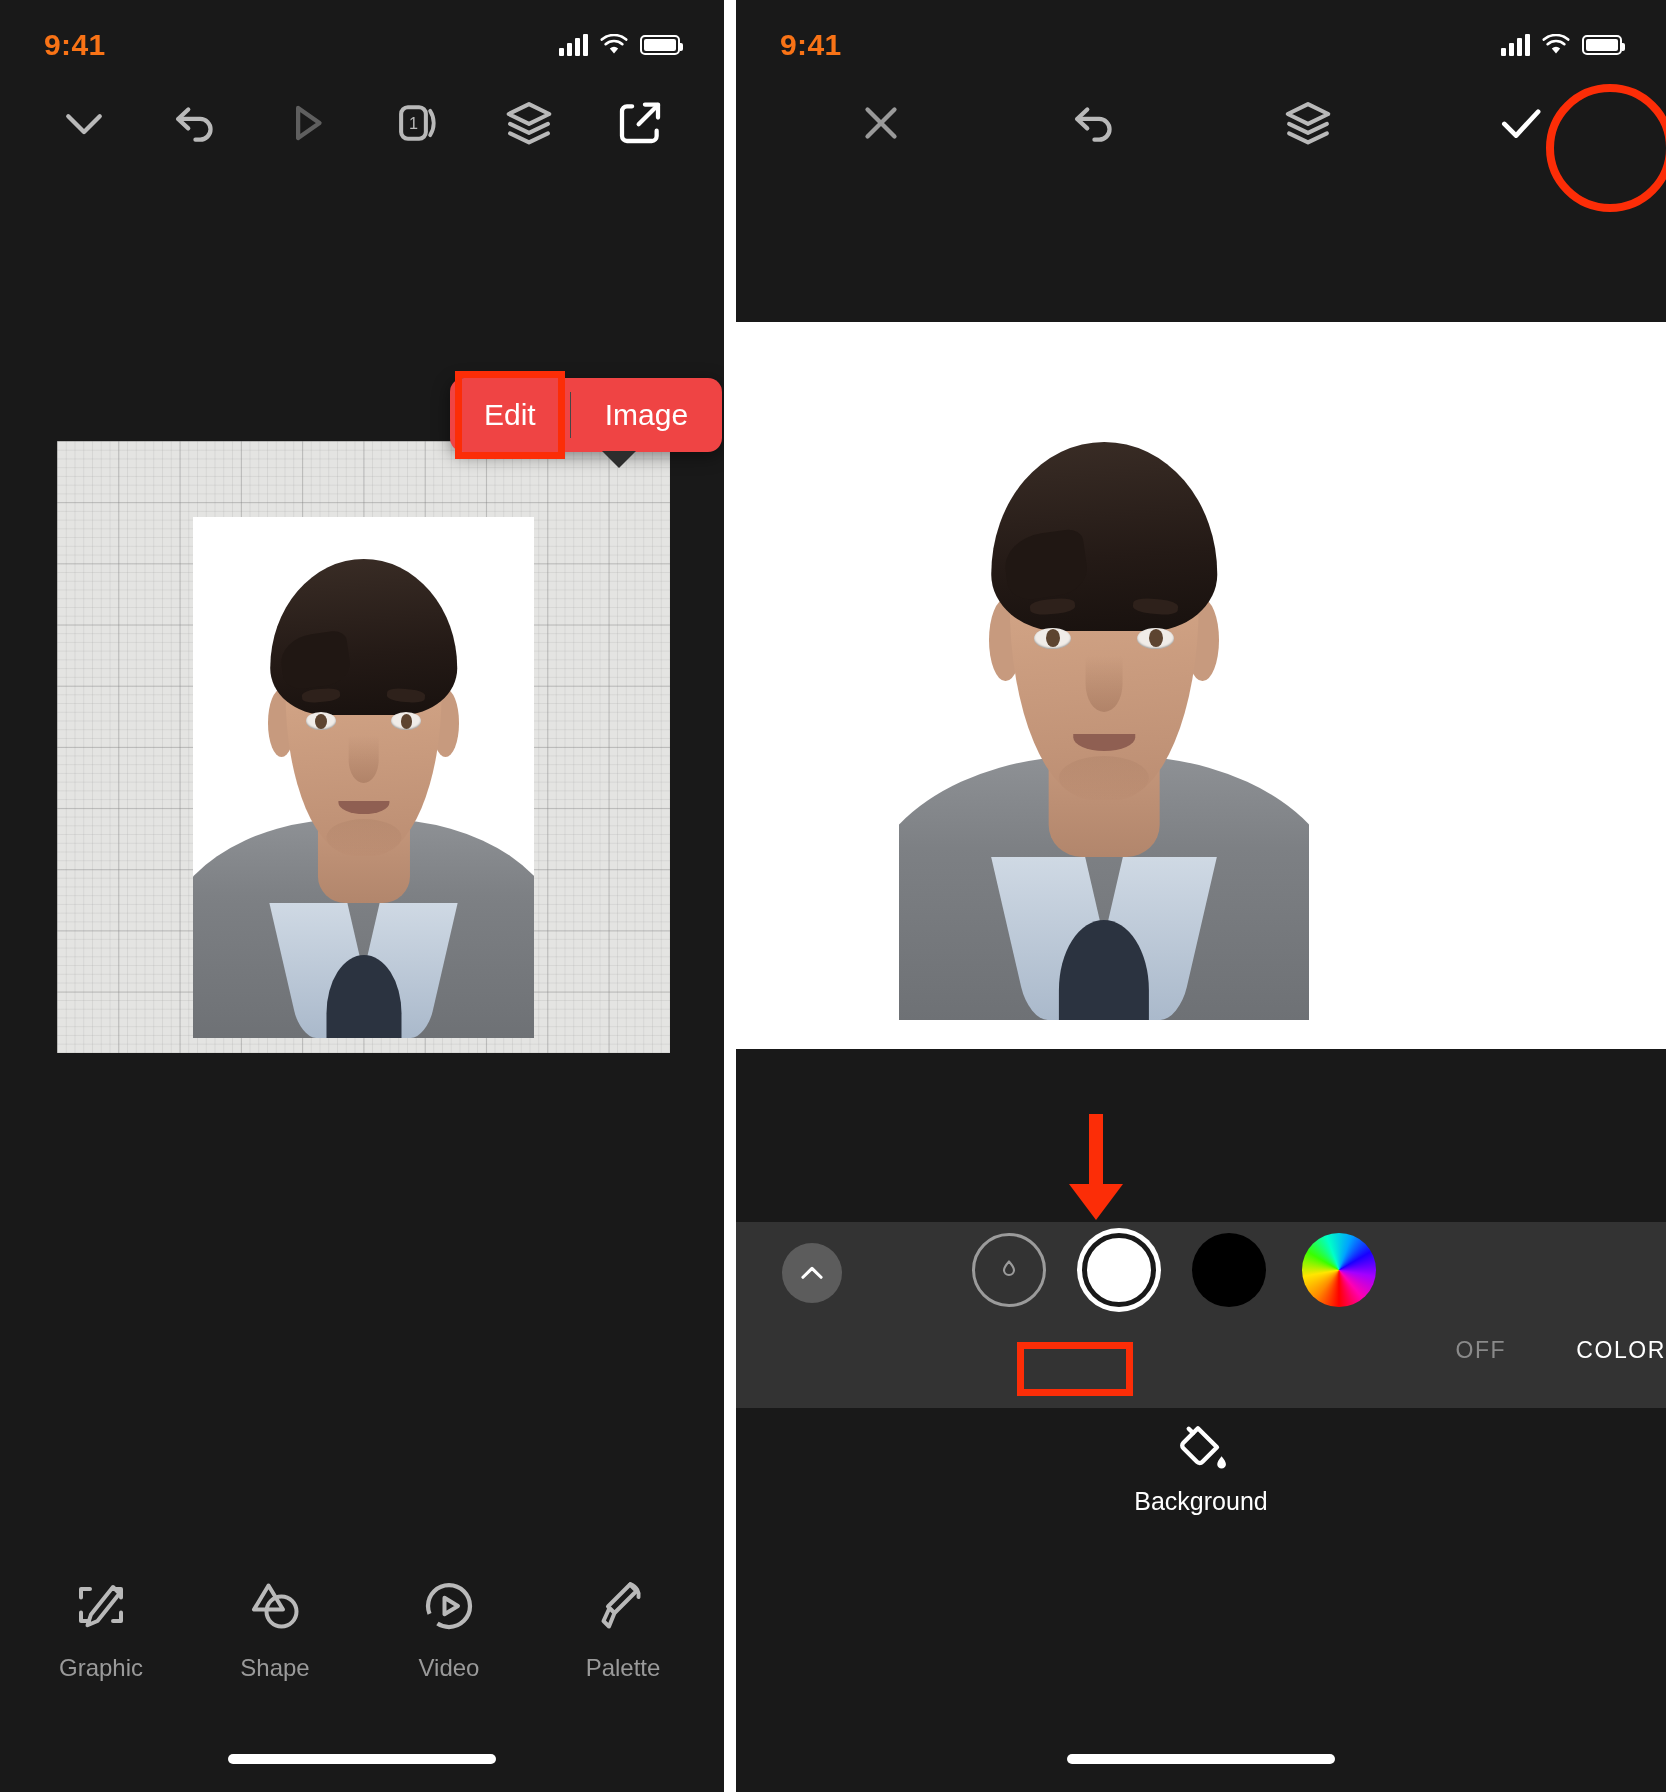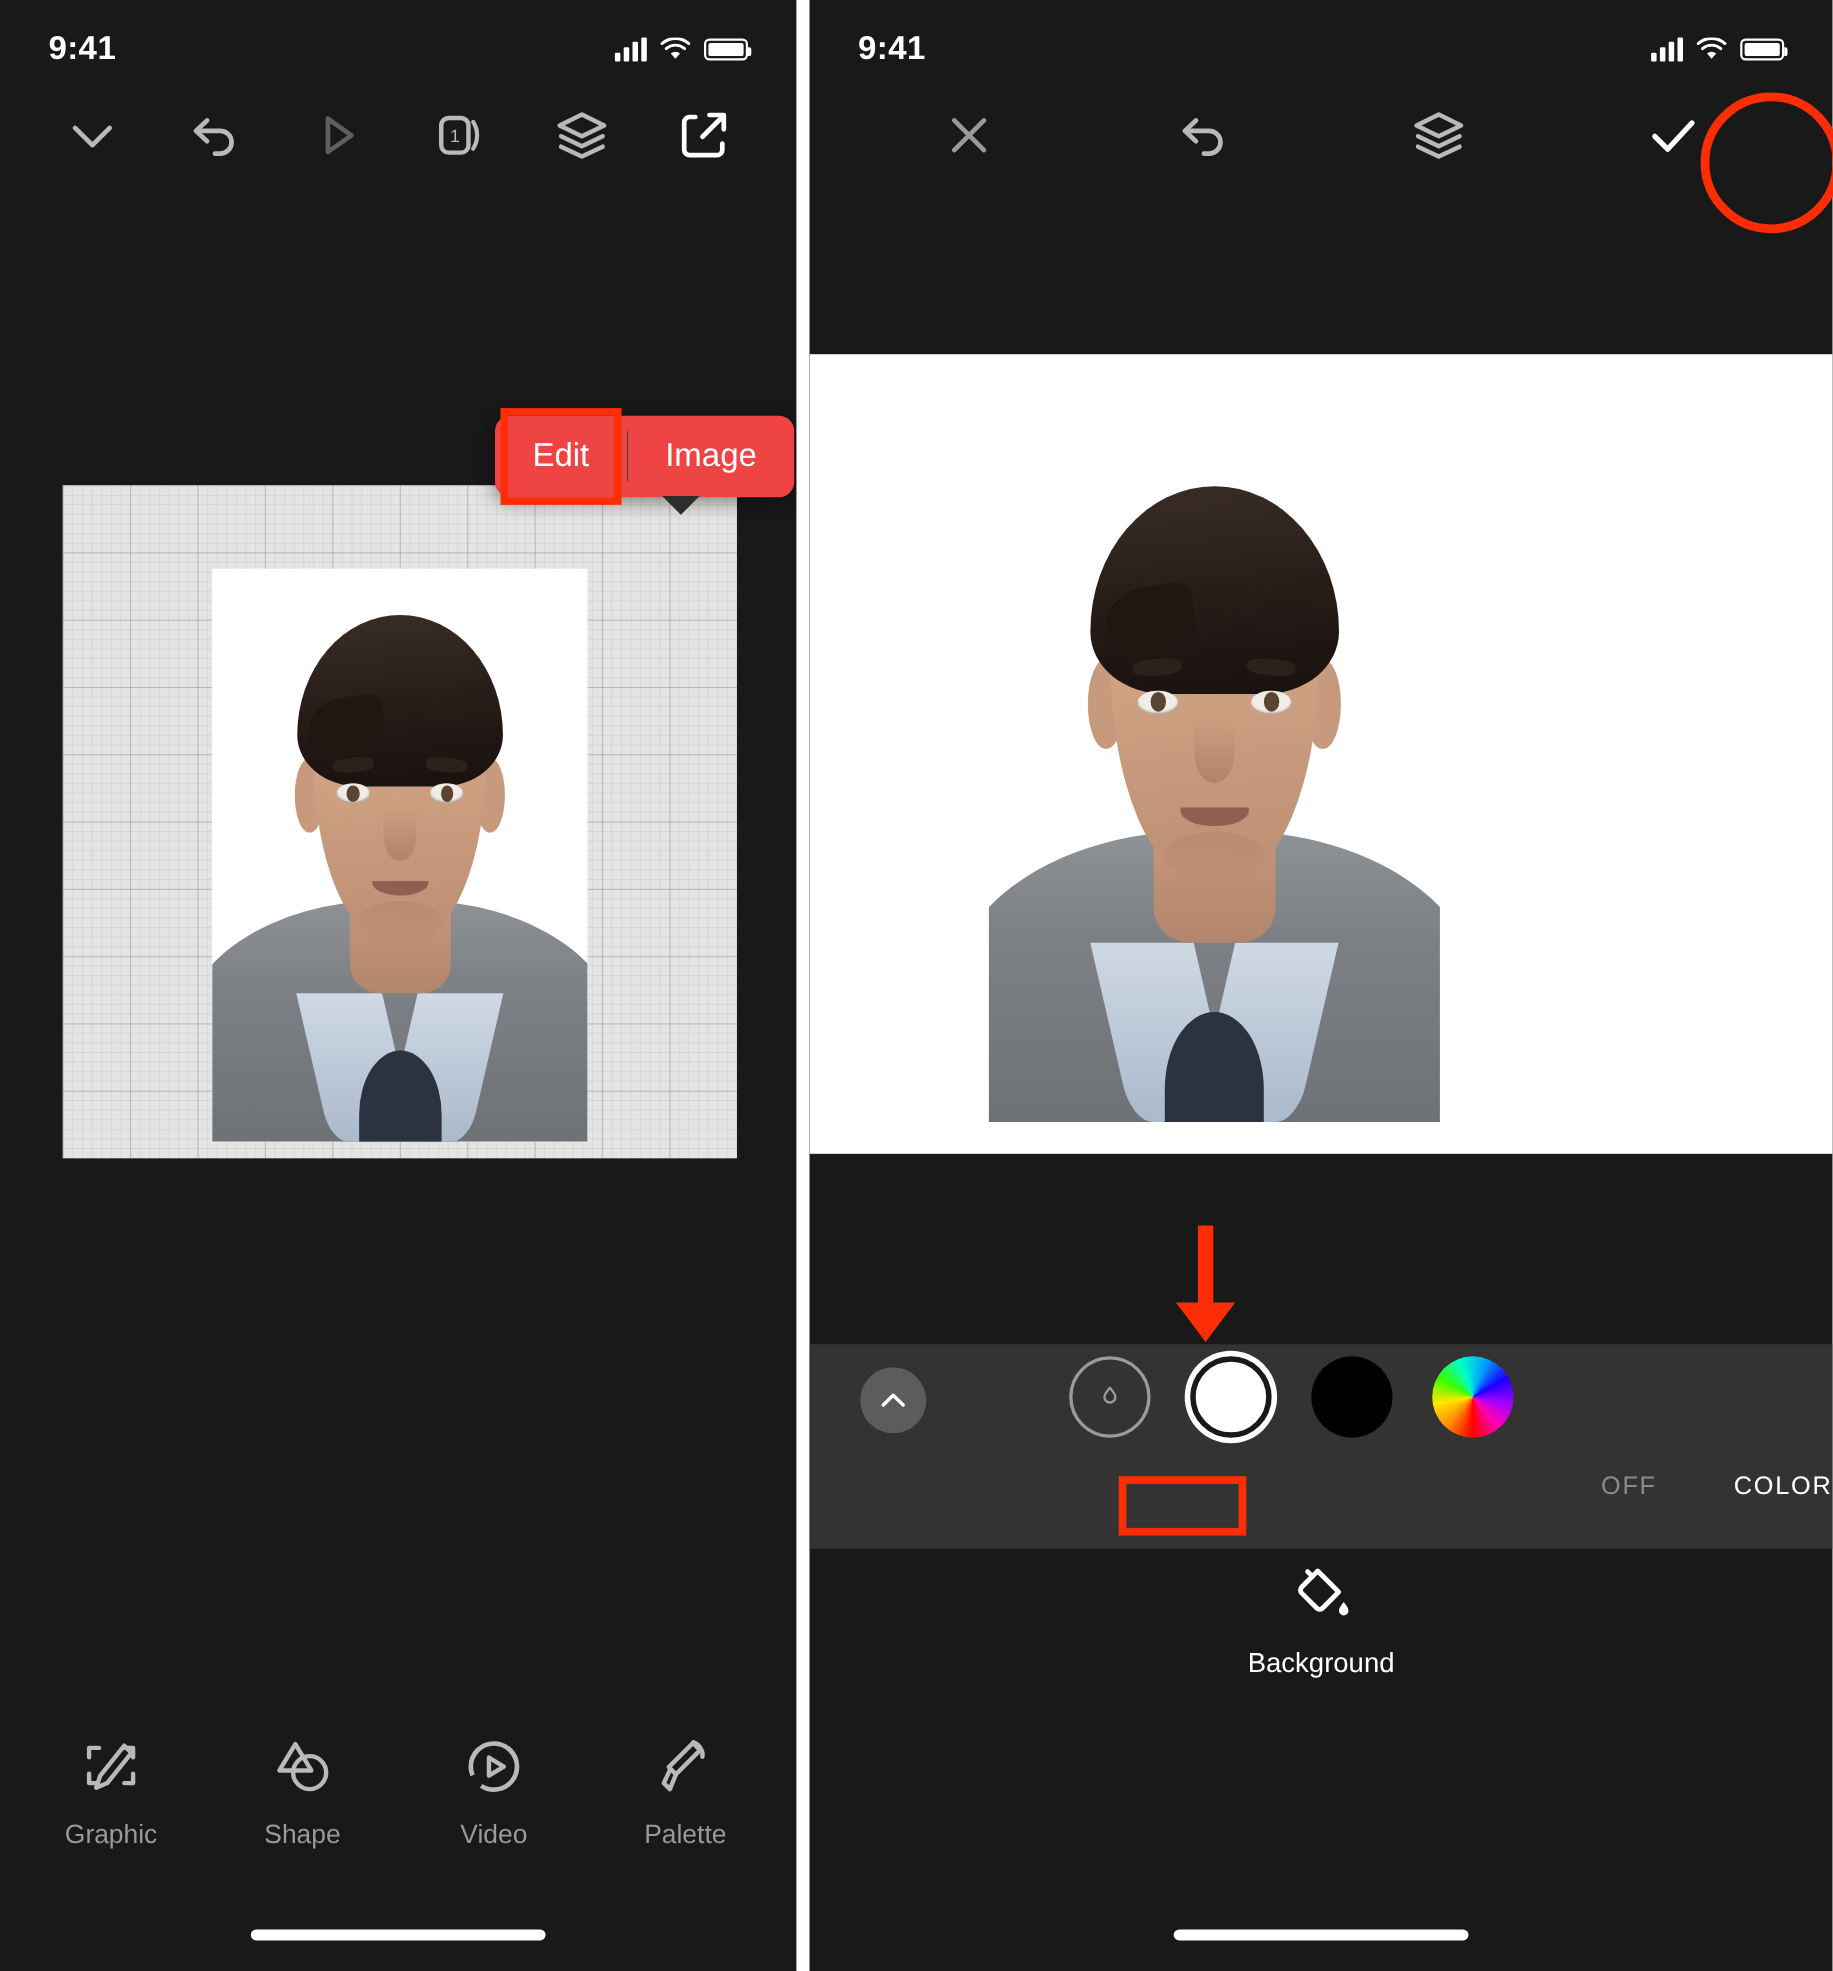--- a/index.html
+++ b/index.html
@@ -24,21 +24,21 @@
   .gap        { width: 12px; background: #ffffff; height: 1792px; flex: 0 0 12px; }
   .phone.right { width: 930px; }
 
   
   .statusbar {
     position: absolute; top: 0; left: 0; right: 0; height: 90px;
     display: flex; align-items: center; justify-content: space-between;
     padding: 0 44px; z-index: 30;
   }
   .status-time {
-    color: #ffffff; font-size: 30px; font-weight: bold;
+    color: #f97316; font-size: 30px; font-weight: bold;
     letter-spacing: 0.4px;
   }
   .status-right { display: flex; align-items: center; gap: 12px; }
   .bars { display: flex; align-items: flex-end; gap: 3px; height: 22px; }
   .bars i { display: block; width: 5px; background: #ffffff; border-radius: 1px; }
   .bars i:nth-child(1) { height: 8px; }
   .bars i:nth-child(2) { height: 13px; }
   .bars i:nth-child(3) { height: 18px; }
   .bars i:nth-child(4) { height: 22px; }
   .battery {
@@ -253,21 +253,21 @@
       #00a2ff, #1800ff, #a300ff, #ff00b2, #ff0000);
   }
   .tabrow {
     position: absolute; left: 0; right: 0; top: 1318px; height: 64px;
     display: flex; align-items: center; justify-content: flex-end; gap: 70px;
   }
   .tab-off { color: #8a8a8a; font-size: 23px; letter-spacing: 1.6px; }
   .tab-color { color: #ffffff; font-size: 23px; letter-spacing: 1.6px; }
   .bg-tool {
     position: absolute; left: 50%; transform: translateX(-50%); top: 1420px;
-    display: flex; flex-direction: column; align-items: center; gap: 20px;
+    display: flex; flex-direction: column; align-items: center; gap: 9px;
   }
   .bg-label { color: #ffffff; font-size: 25px; }
 
   .hl-color { left: 1017px; top: 1342px; width: 116px; height: 54px; }
   .hl-check {
     left: 1546px; top: 84px; width: 128px; height: 128px;
     border-radius: 50%; border-width: 8px;
   }
   .arrow-anno { position: absolute; left: 1060px; top: 1112px; z-index: 55; }
 </style>

